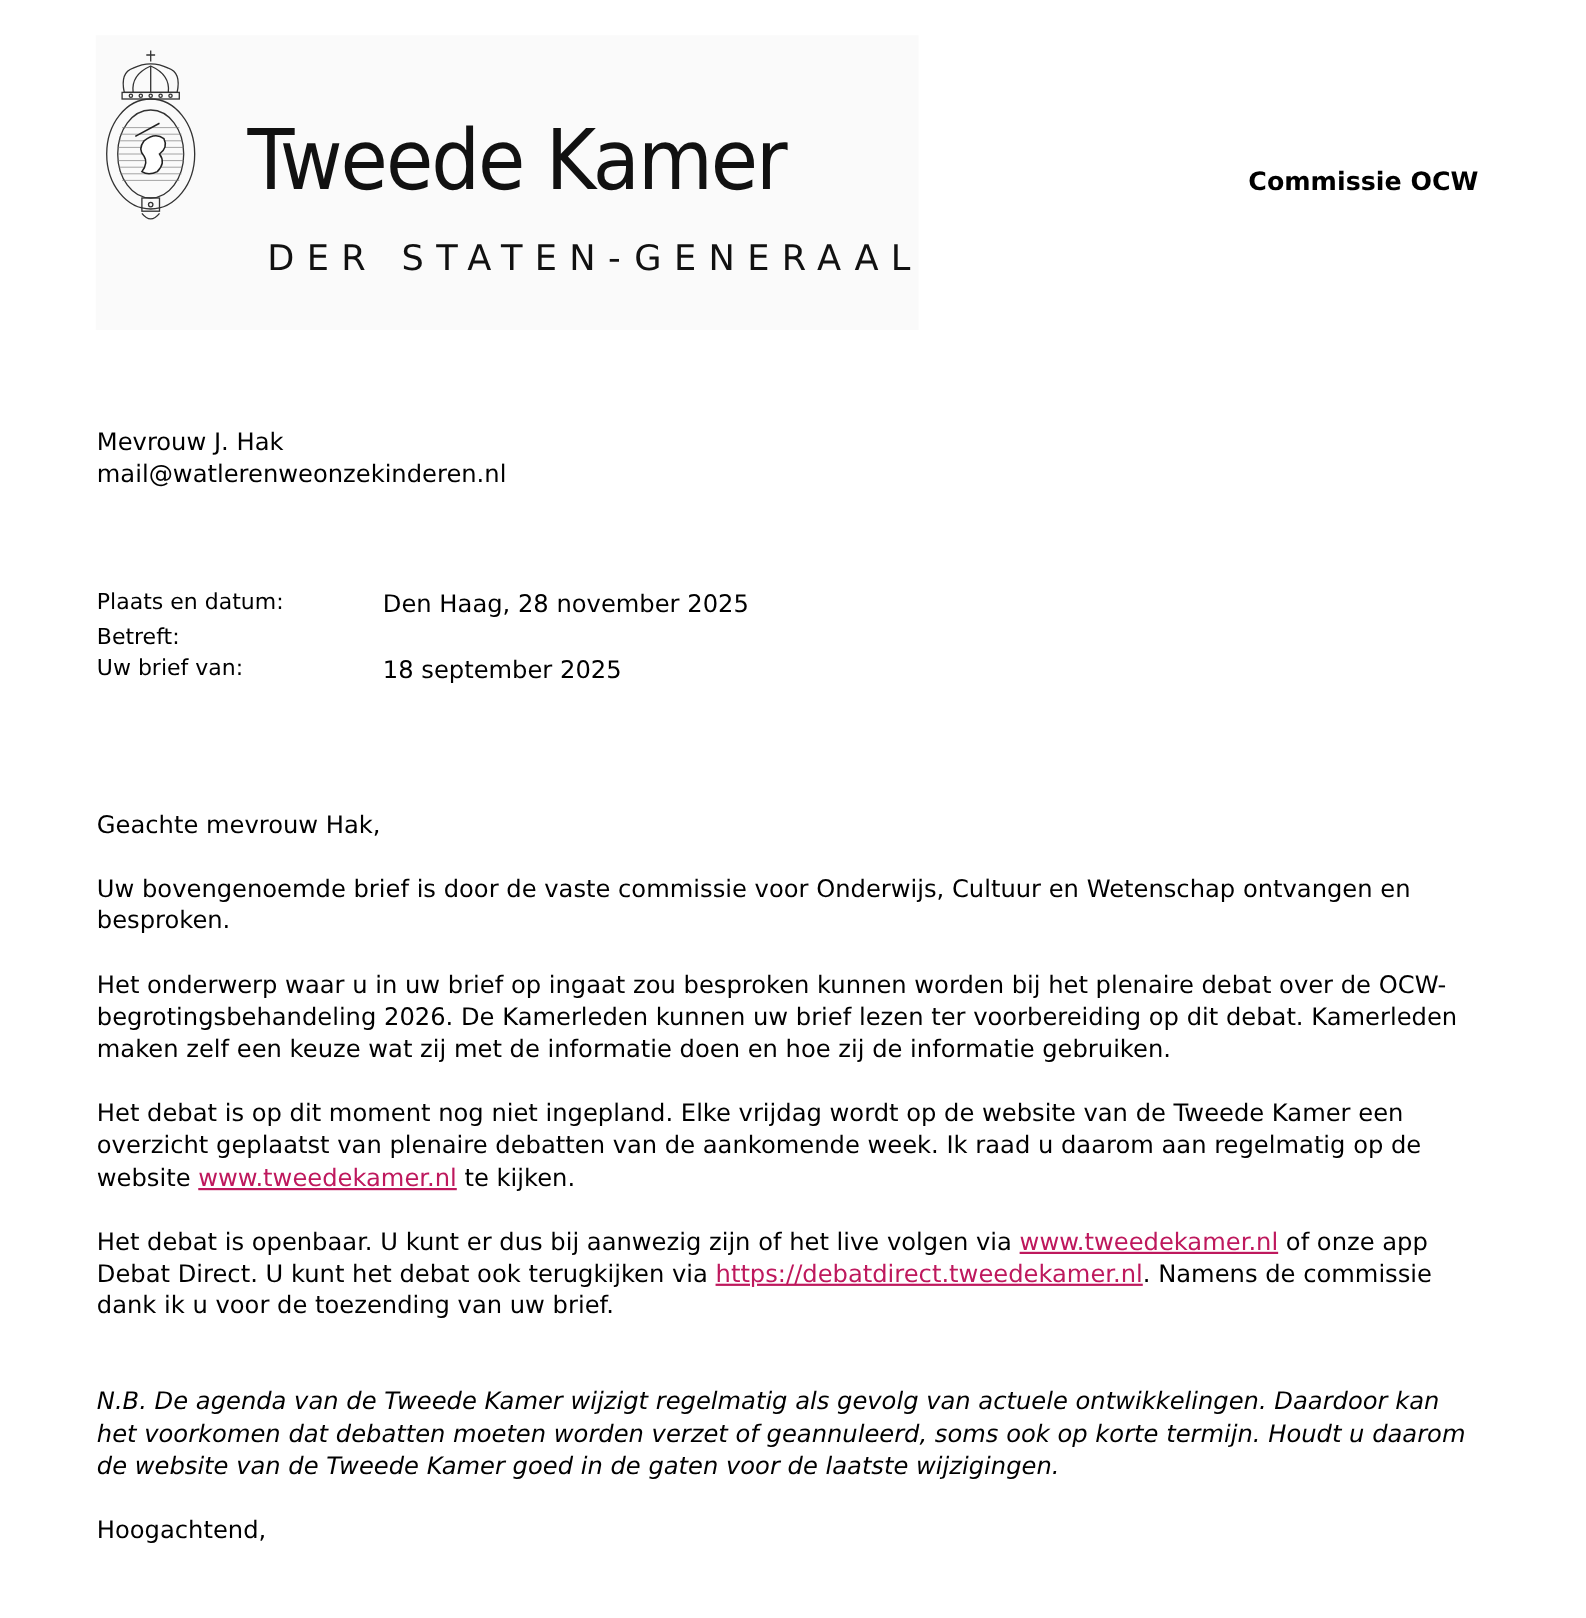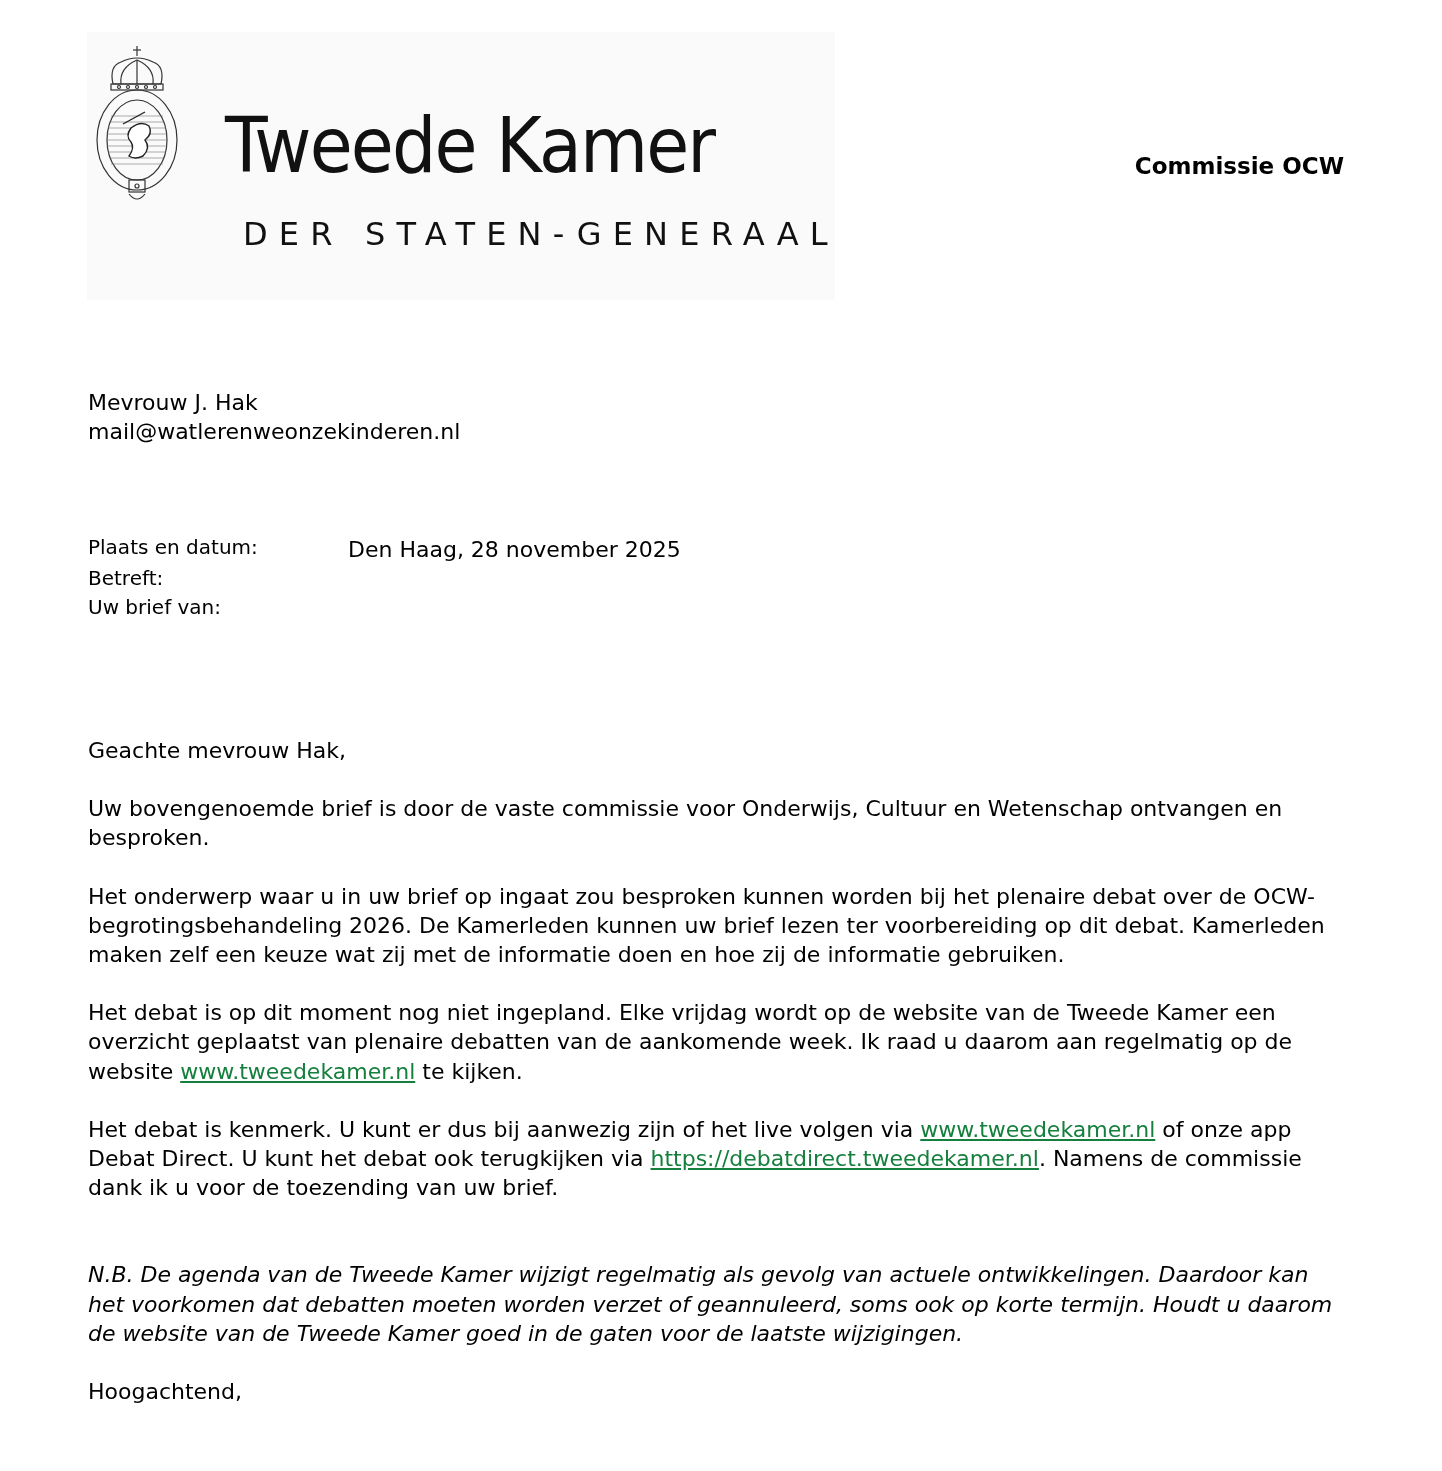--- a/index.html
+++ b/index.html
@@ -100,21 +100,21 @@
       line-height: 29.2px;
     }
     .body p {
       margin: 0 16px 29px 0;
     }
     .body p.nb {
       font-style: italic;
       margin-top: 58px;
     }
     .body a {
-      color: #15803d;
+      color: #be185d;
       text-decoration: underline;
     }
   </style>
 </head>
 <body>
 
 <div class="letterhead">
   <svg class="crest" viewBox="0 0 92 160">
     <g fill="none" stroke="#333" stroke-width="1.2">
 
@@ -167,24 +167,25 @@
 <div class="meta">
   <div class="meta-row">
     <div class="meta-label">Plaats en datum:</div>
     <div class="meta-value">Den Haag, 28 november 2025</div>
   </div>
   <div class="meta-row">
     <div class="meta-label">Betreft:</div>
   </div>
   <div class="meta-row">
     <div class="meta-label">Uw brief van:</div>
+    <div class="meta-value">18 september 2025</div>
   </div>
 </div>
 
 <div class="body">
   <p>Geachte mevrouw Hak,</p>
   <p>Uw bovengenoemde brief is door de vaste commissie voor Onderwijs, Cultuur en Wetenschap ontvangen en besproken.</p>
   <p>Het onderwerp waar u in uw brief op ingaat zou besproken kunnen worden bij het plenaire debat over de OCW-begrotingsbehandeling 2026. De Kamerleden kunnen uw brief lezen ter voorbereiding op dit debat. Kamerleden maken zelf een keuze wat zij met de informatie doen en hoe zij de informatie gebruiken.</p>
   <p><span>Het debat is op dit moment nog niet ingepland. Elke vrijdag wordt op de website van de Tweede Kamer een overzicht geplaatst van plenaire debatten van de aankomende week. Ik raad u daarom aan regelmatig op de website </span><a href="#">www.tweedekamer.nl</a><span> te kijken.</span></p>
-  <p><span>Het debat is kenmerk. U kunt er dus bij aanwezig zijn of het live volgen via </span><a href="#">www.tweedekamer.nl</a><span> of onze app Debat Direct. U kunt het debat ook terugkijken via </span><a href="#">https://debatdirect.tweedekamer.nl</a><span>. Namens de commissie dank ik u voor de toezending van uw brief.</span></p>
+  <p><span>Het debat is openbaar. U kunt er dus bij aanwezig zijn of het live volgen via </span><a href="#">www.tweedekamer.nl</a><span> of onze app Debat Direct. U kunt het debat ook terugkijken via </span><a href="#">https://debatdirect.tweedekamer.nl</a><span>. Namens de commissie dank ik u voor de toezending van uw brief.</span></p>
   <p class="nb">N.B. De agenda van de Tweede Kamer wijzigt regelmatig als gevolg van actuele ontwikkelingen. Daardoor kan het voorkomen dat debatten moeten worden verzet of geannuleerd, soms ook op korte termijn. Houdt u daarom de website van de Tweede Kamer goed in de gaten voor de laatste wijzigingen.</p>
   <p>Hoogachtend,</p>
 </div>
 
 </body></html>

